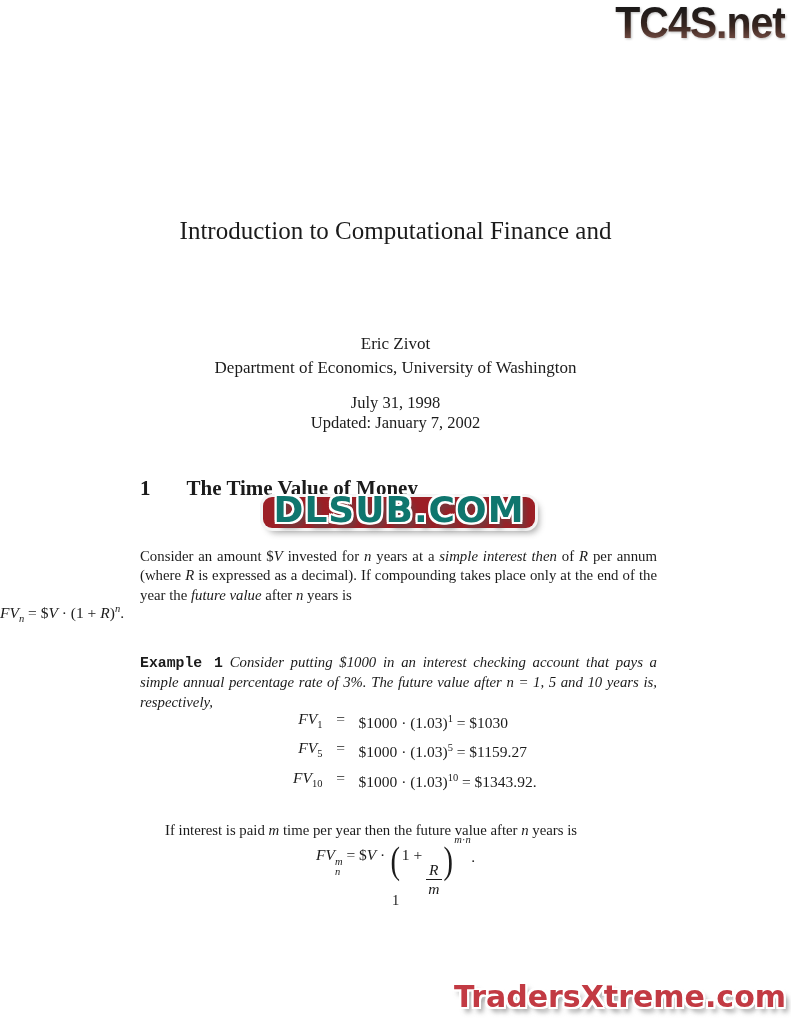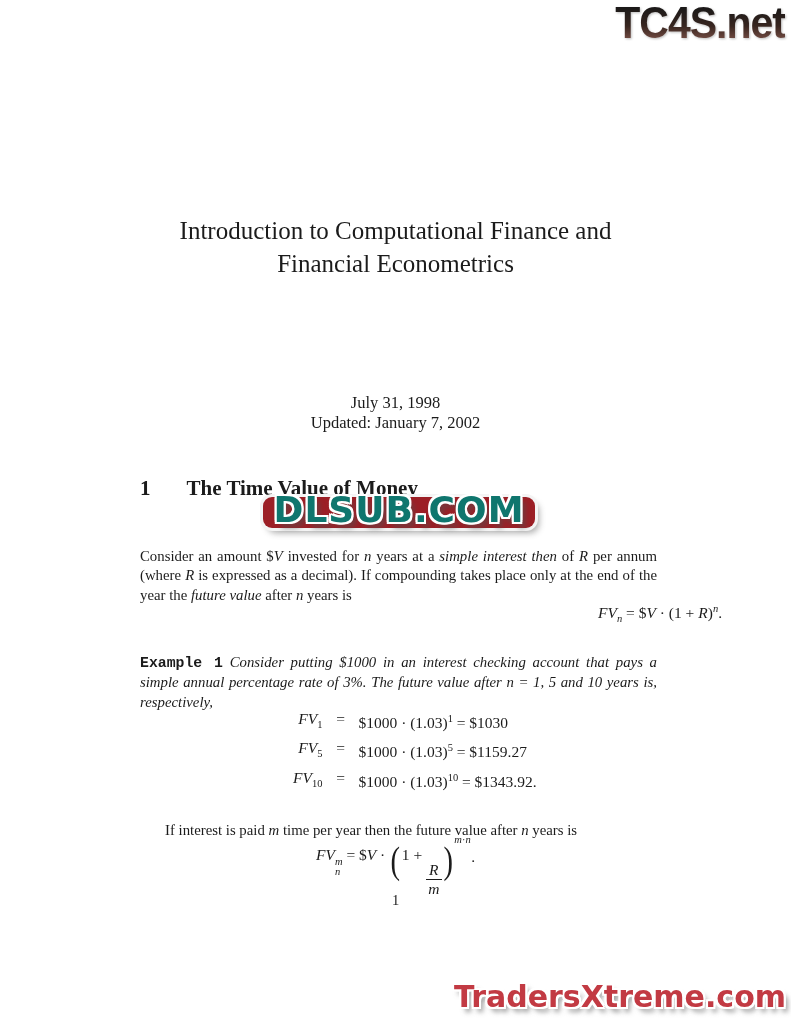--- a/index.html
+++ b/index.html
@@ -53,21 +53,21 @@
   .dates{top:393px;left:0;width:791px;text-align:center;font-size:16.5px;line-height:19.5px;}
 
   .sec-head{top:476px;left:140px;width:516px;font-size:21px;font-weight:bold;white-space:nowrap;}
   .sec-head .sec-title{margin-left:36px;}
 
   .body-par{left:140px;width:517px;font-size:14.8px;line-height:19.4px;text-align:justify;}
   .par1{top:532px;}
   .example{top:638px;}
   .par2{top:806px;text-indent:25px;}
 
-  .eq-line{left:0;width:722px;text-align:right;font-size:15.5px;}
+  .eq-line{left:0;width:722px;text-align:left;font-size:15.5px;}
   .eq1{top:603px;}
   sub,sup{font-size:10.5px;}
   sub{vertical-align:-4px;}
   sup{vertical-align:6px;}
 
   .eq-rows{top:707px;left:0;width:791px;font-size:15.5px;padding-left:28px;}
   .eqrow{display:flex;justify-content:center;line-height:23.4px;}
   .eqrow .lhs{width:62px;text-align:right;}
   .eqrow .eqc{width:36px;text-align:center;}
   .eqrow .rhs{width:228px;text-align:left;white-space:nowrap;}
@@ -88,24 +88,25 @@
 </style>
 </head>
 <body>
 
 <div class="page">
 
   <div class="abs wm-top">TC4S.net</div>
 
   <div class="abs doc-title">
     <div>Introduction to Computational Finance and</div>
-    <div>Financial Econometrics</div>
   </div>
 
   <div class="abs authors">
+    <div>Eric Zivot</div>
+    <div>Department of Economics, University of Washington</div>
   </div>
 
   <div class="abs dates">
     <div>July 31, 1998</div>
     <div>Updated: January 7, 2002</div>
   </div>
 
   <div class="abs sec-head">
     <span>1</span><span class="sec-title">The Time Value of Money</span>
   </div>

